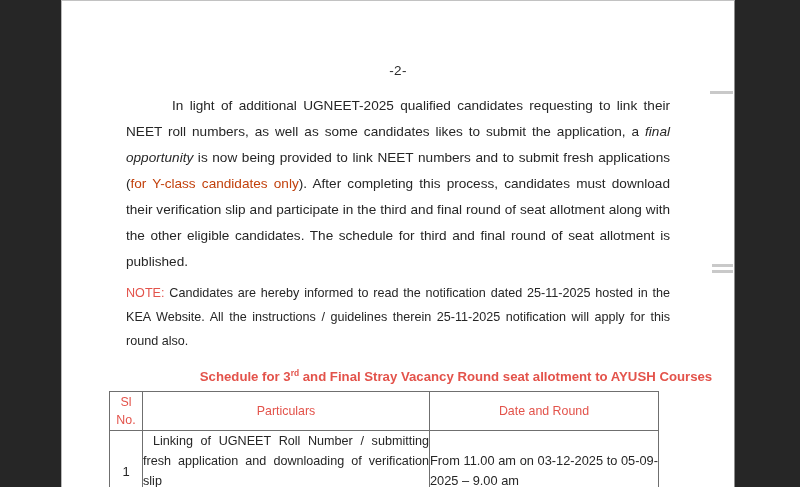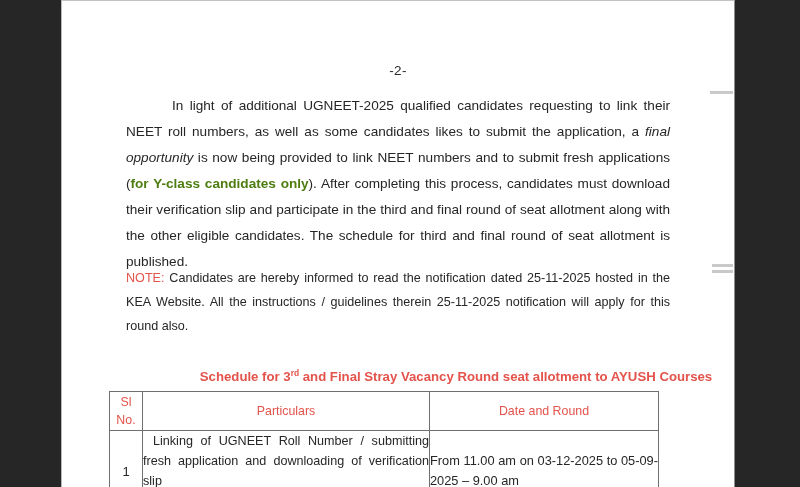--- a/index.html
+++ b/index.html
@@ -77,23 +77,23 @@
     color: #262626;
   }
   #para-1 {
     top: 92px;
     font-size: 13.6px;
     line-height: 26px;
     text-align: justify;
     text-indent: 46px;
   }
   #para-1 .ital { font-style: italic; }
-  .red { color: #4d7c0f; font-weight: bold; }
+  .red { color: #c2410c; }
   #note-block {
-    top: 265px;
+    top: 280px;
     font-size: 12.6px;
     line-height: 24px;
     text-align: justify;
   }
   #note-label {
     color: #e3534b;
   }
   #schedule-title {
     position: absolute;
     left: 0;

